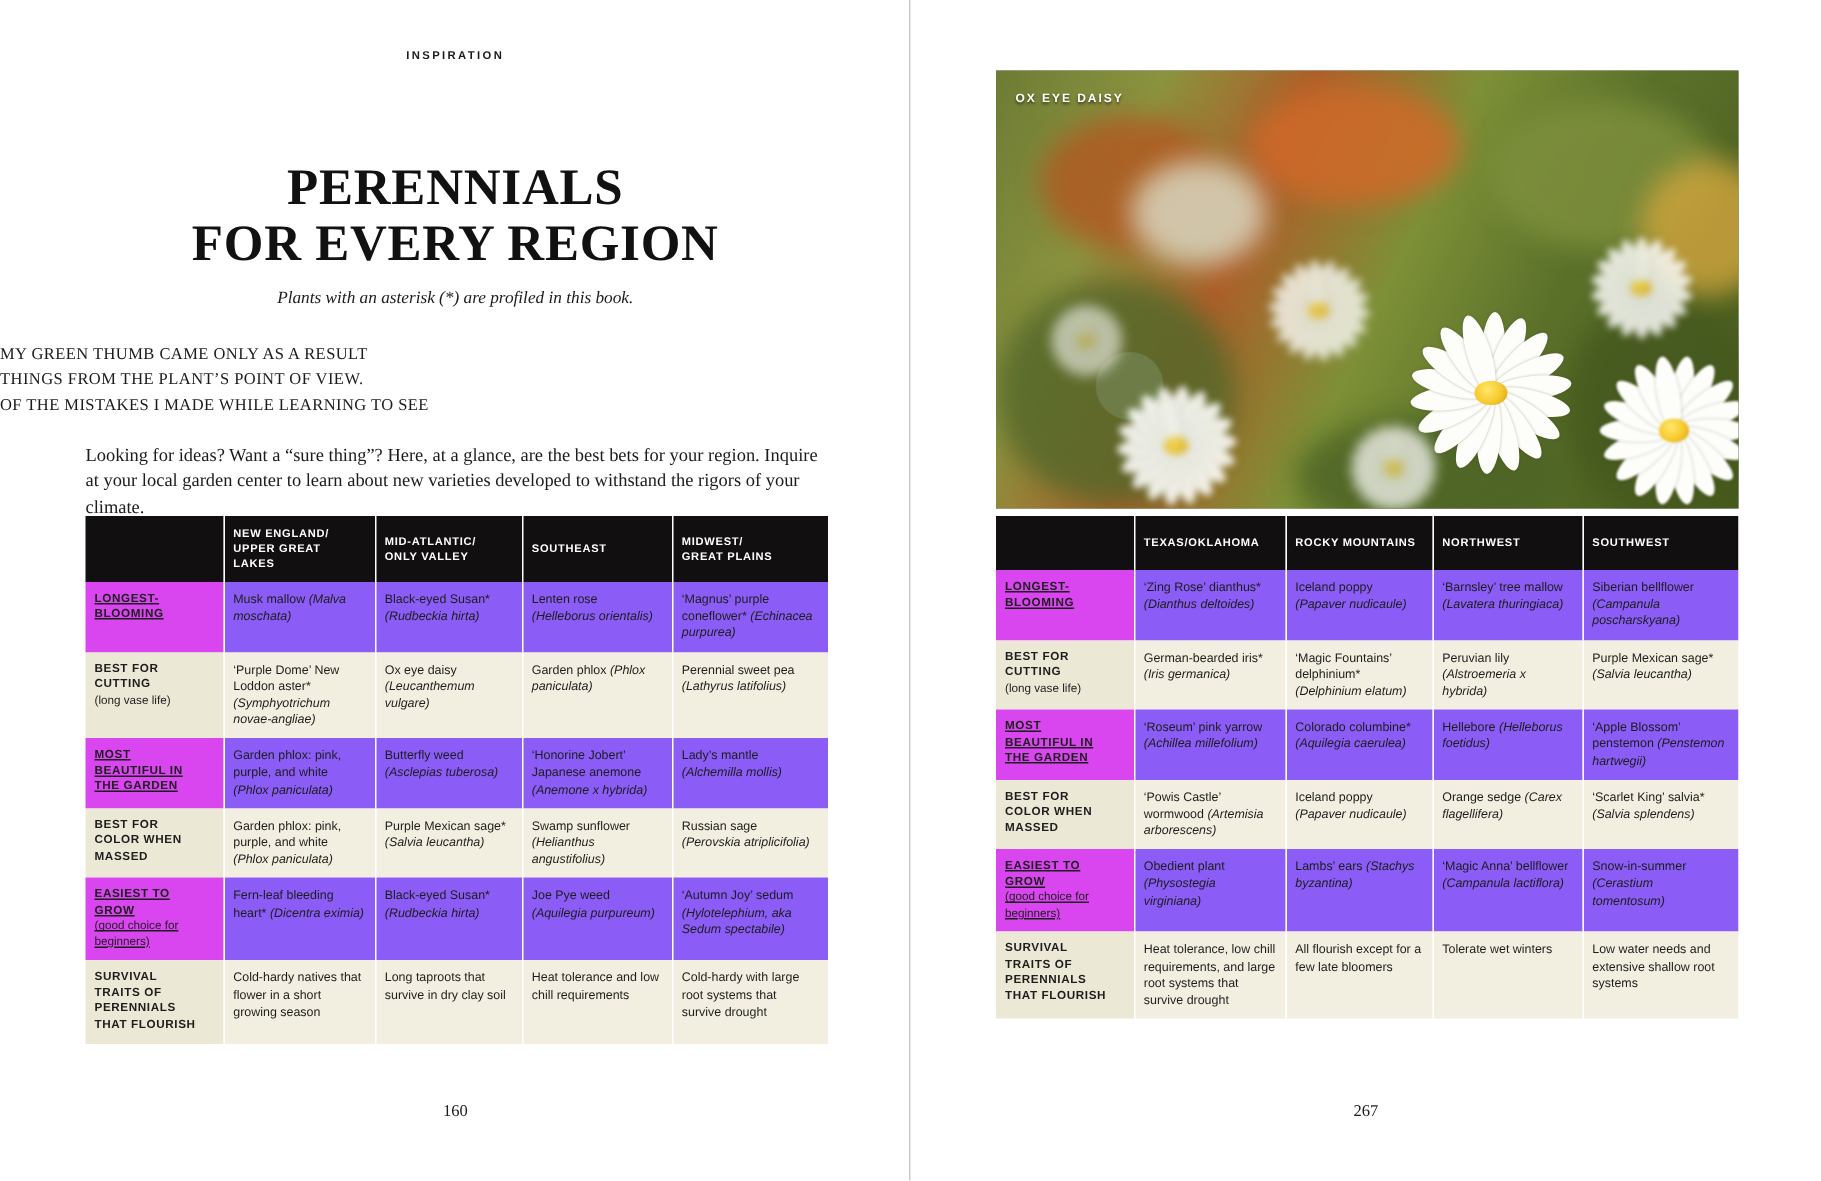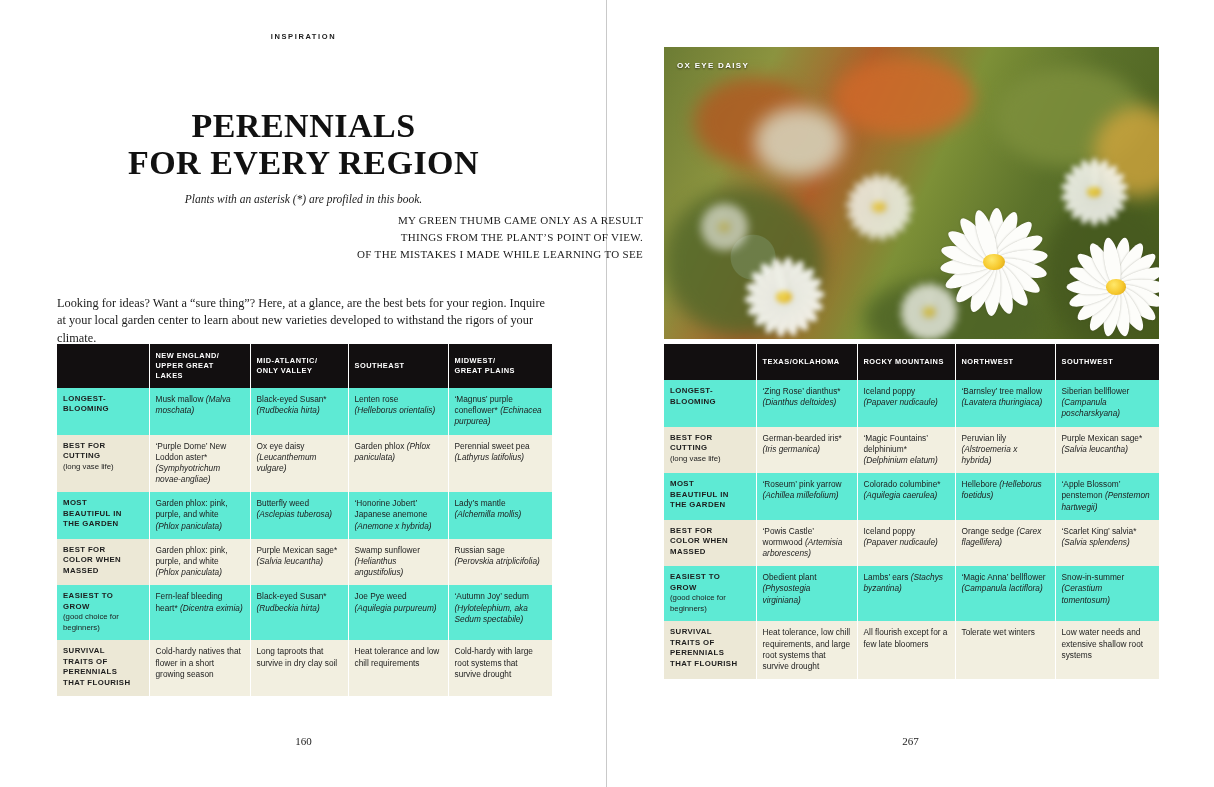--- a/index.html
+++ b/index.html
@@ -67,30 +67,29 @@
   }
   .subtitle-italic {
     font-family: "Liberation Serif", serif;
     font-style: italic;
     font-size: 11.5px;
     color: #1b1b1b;
     margin-top: 12px;
   }
   .quote-block {
     position: absolute;
-    top: 212px;
+    top: 228px;
     left: 0;
     width: 607px;
-    text-align: right;
+    text-align: left;
     font-family: "Liberation Serif", serif;
     font-size: 11px;
     color: #1b1b1b;
     line-height: 1.55;
     letter-spacing: 0.3px;
-    padding-left: 36px;
   }
   .quote-attr {
     font-style: italic;
     font-size: 10.5px;
     letter-spacing: 0;
   }
   .intro-para {
     position: absolute;
     top: 295px;
     left: 57px;
@@ -133,23 +132,23 @@
     font-size: 7.8px;
     letter-spacing: 0.4px;
     text-transform: uppercase;
     border-right: 1px solid #ffffff;
   }
   .rowhead .sub {
     font-weight: 400;
     text-transform: none;
     letter-spacing: 0;
   }
-  .cell-a { background: #5eead4; }
+  .cell-a { background: #8b5cf6; }
   .cell-b { background: #f2efe0; }
-  .rowhead-a { background: #5eead4; }
+  .rowhead-a { background: #d946ef; text-decoration: underline; }
   .rowhead-b { background: #ece8d6; }
   .ital { font-style: italic; }
 
   .left-table-wrap {
     position: absolute;
     top: 344px;
     left: 57px;
     width: 495px;
   }
   .left-table-wrap table { width: 495px; }

